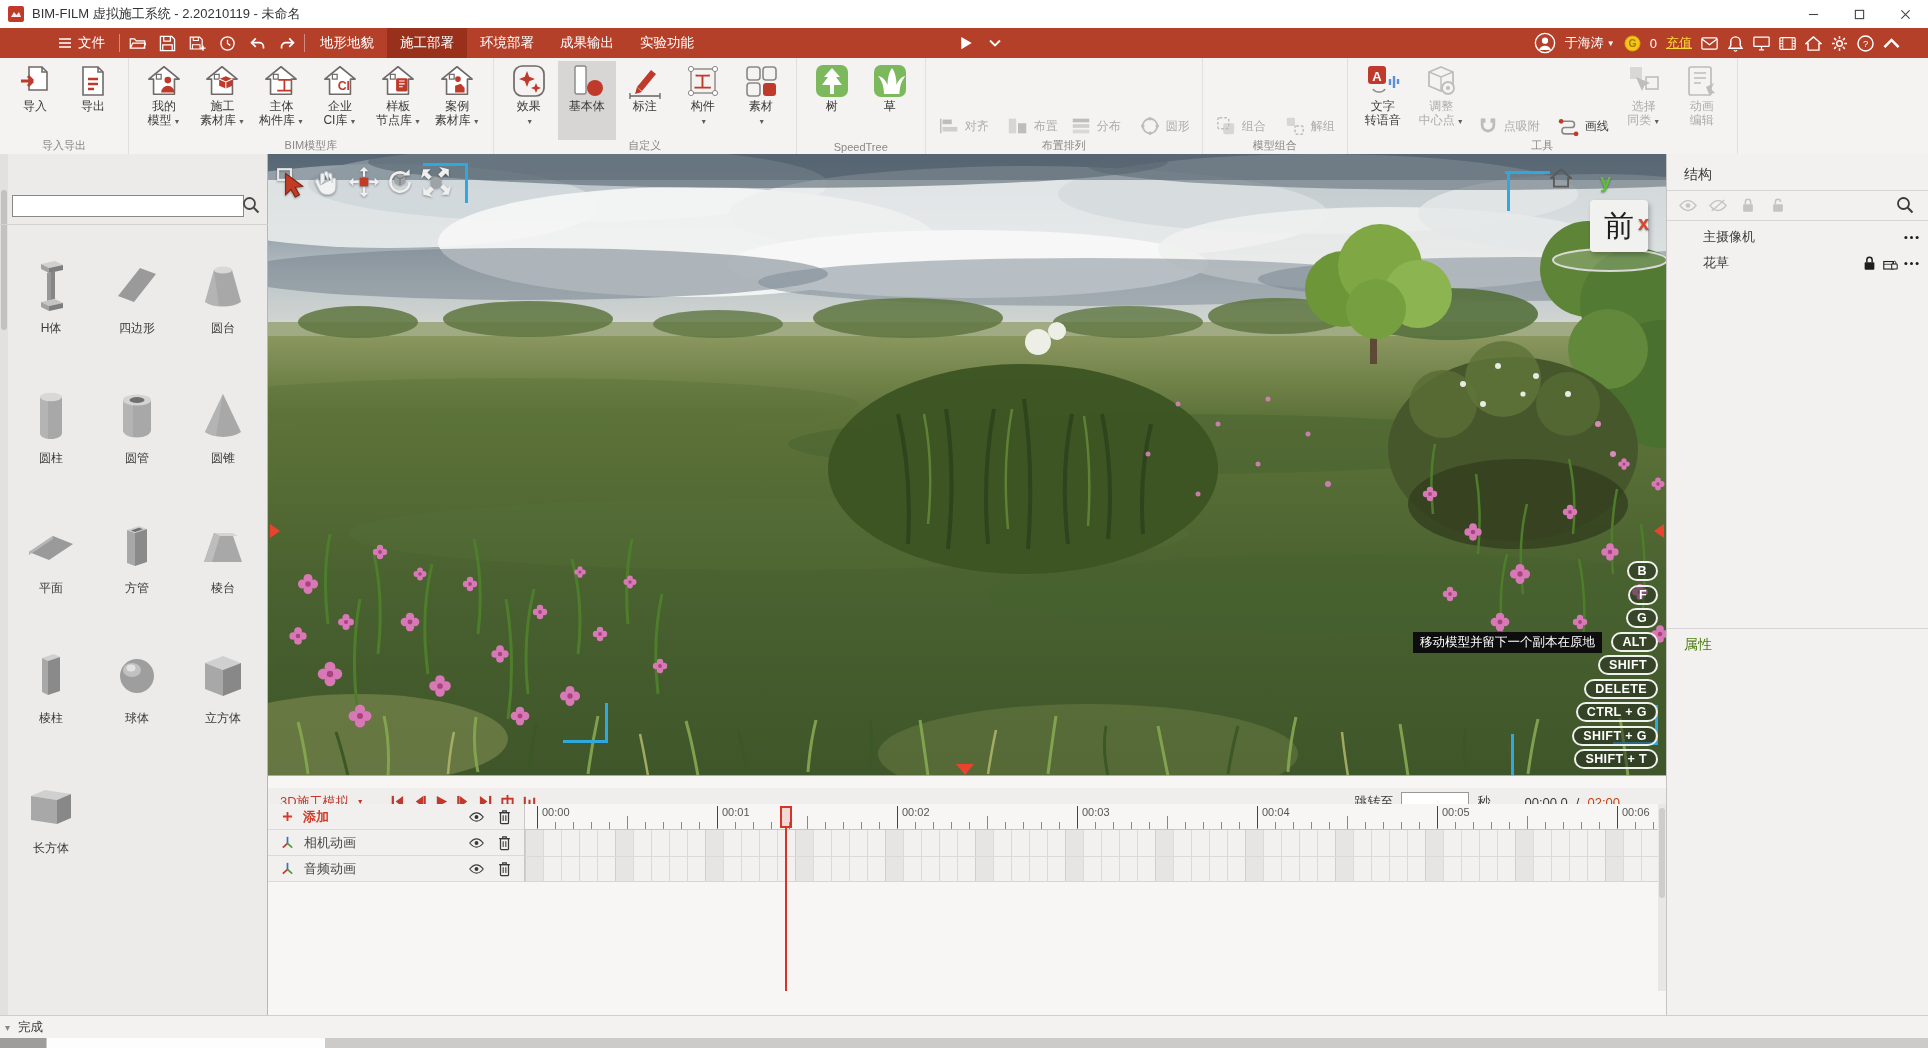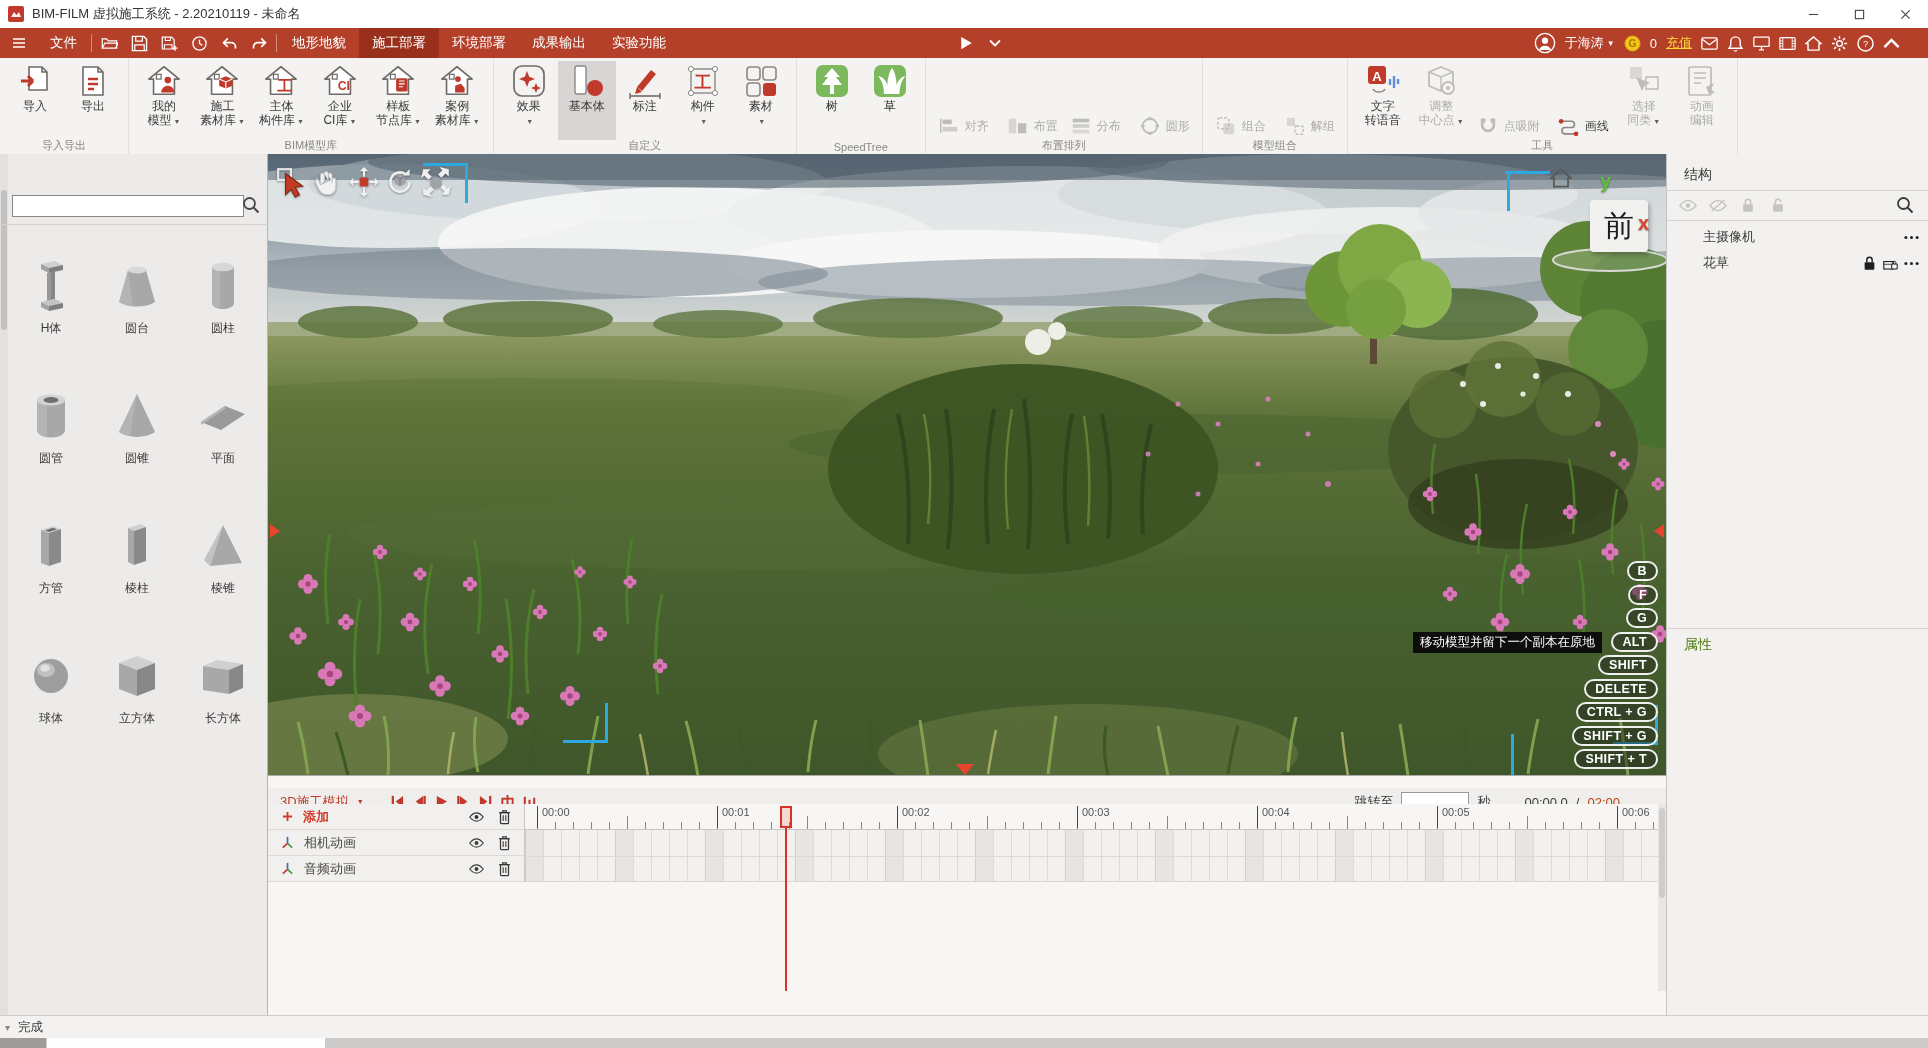--- a/index.html
+++ b/index.html
@@ -13,21 +13,21 @@
   #titlebar{position:absolute;left:0;top:0;width:1928px;height:28px;background:#FFFFFF;
             display:flex;align-items:center;font-size:13px;color:#333;}
   #titlebar .app-logo{width:16px;height:16px;margin:0 8px 0 8px;}
   #win-controls{position:absolute;right:0;top:0;height:28px;display:flex;}
   .winbtn{width:46px;height:28px;display:flex;align-items:center;justify-content:center;color:#444;}
   .winbtn svg{width:11px;height:11px;}
 
   
   #menubar{position:absolute;left:0;top:28px;width:1928px;height:30px;background:#B5402A;
            display:flex;align-items:center;color:#fff;font-size:13.5px;}
-  #menubar .mitem{display:flex;align-items:center;gap:24px;padding:0 12px;height:28px;}
+  #menubar .mitem{display:flex;align-items:center;gap:6px;padding:0 12px;height:28px;margin-left:46px;}
   #menubar .sep{width:1px;height:18px;background:rgba(255,255,255,.4);margin:0 2px;}
   .qbtn{width:30px;height:30px;display:flex;align-items:center;justify-content:center;color:#fff;}
   .qbtn svg{width:17px;height:17px;}
   .mtab{padding:0 13px;height:30px;display:flex;align-items:center;cursor:default;}
   .mtab.active{background:#99301C;}
   #play-cluster{position:absolute;left:960px;top:28px;height:30px;display:flex;align-items:center;gap:16px;color:#fff;}
   #play-cluster svg{height:14px;}
   #user-cluster{position:absolute;right:28px;top:28px;height:30px;display:flex;align-items:center;gap:9px;color:#fff;font-size:13px;}
   #user-cluster .icon svg{width:17px;height:17px;}
   #user-cluster .avatar svg{width:22px;height:22px;}
@@ -676,20 +676,26 @@
           <polygon points="22,15 26,14 26,42 22,43" fill="#989898"></polygon>
           <polygon points="26,14 30,13 30,41 26,42" fill="#868686"></polygon>
           <polygon points="16,44 30,41 38,45 24,48" fill="#C4C4C4"></polygon>
           <polygon points="24,48 38,45 38,50 24,53" fill="#7E7E7E"></polygon>
           <polygon points="16,44 24,48 24,53 16,49" fill="#A2A2A2"></polygon>
         </svg>
         <span class="slabel">H体</span>
       </div>
       <div class="shape">
         <svg viewBox="0 0 52 56">
+          <polygon points="7,38 29,10 45,16 23,44" fill="#9A9A9A"></polygon>
+        </svg>
+        <span class="slabel">四边形</span>
+      </div>
+      <div class="shape">
+        <svg viewBox="0 0 52 56">
           <path d="M17 12h18l9 32c-9 6-27 6-36 0z" fill="#A8A8A8"></path>
           <path d="M17 12l-9 32c4 2.7 9 4.2 14 4.6z" fill="#BDBDBD" opacity=".55"></path>
           <ellipse cx="26" cy="12" rx="9" ry="3.6" fill="#D8D8D8"></ellipse>
         </svg>
         <span class="slabel">圆台</span>
       </div>
       <div class="shape">
         <svg viewBox="0 0 52 56">
           <path d="M15 9v36c0 3.5 5 6 11 6s11-2.5 11-6V9z" fill="#A8A8A8"></path>
           <path d="M15 9v36c0 3.5 4 5.6 8 6V9z" fill="#BDBDBD" opacity=".6"></path>
@@ -724,32 +730,33 @@
         <svg viewBox="0 0 52 56">
           <polygon points="16,12 28,8 36,11 24,15" fill="#D0D0D0"></polygon>
           <polygon points="24,15 36,11 36,44 24,48" fill="#8A8A8A"></polygon>
           <polygon points="16,12 24,15 24,48 16,45" fill="#A8A8A8"></polygon>
           <polygon points="20,12.5 28,9.8 32,11.2 24,14" fill="#6F6F6F"></polygon>
         </svg>
         <span class="slabel">方管</span>
       </div>
       <div class="shape">
         <svg viewBox="0 0 52 56">
+          <polygon points="17,15 35,15 45,44 7,44" fill="#A8A8A8"></polygon>
+          <polygon points="17,15 35,15 41,18 23,18" fill="#D4D4D4"></polygon>
+          <polygon points="17,15 23,18 15,44 7,44" fill="#BDBDBD"></polygon>
+        </svg>
+        <span class="slabel">棱台</span>
+      </div>
+      <div class="shape">
+        <svg viewBox="0 0 52 56">
           <polygon points="17,10 29,6 35,9 23,13" fill="#D0D0D0"></polygon>
           <polygon points="23,13 35,9 35,43 23,47" fill="#8A8A8A"></polygon>
           <polygon points="17,10 23,13 23,47 17,44" fill="#A8A8A8"></polygon>
         </svg>
         <span class="slabel">棱柱</span>
-      </div>
-      <div class="shape">
-        <svg viewBox="0 0 52 56">
-          <polygon points="26,7 45,45 13,48" fill="#A8A8A8"></polygon>
-          <polygon points="26,7 13,48 7,42" fill="#C2C2C2"></polygon>
-        </svg>
-        <span class="slabel">棱锥</span>
       </div>
       <div class="shape">
         <svg viewBox="0 0 52 56">
           <circle cx="26" cy="28" r="17" fill="#9E9E9E"></circle>
           <ellipse cx="21" cy="22" rx="9" ry="7" fill="#C9C9C9" opacity=".8"></ellipse>
           <ellipse cx="20" cy="20" rx="4.5" ry="3.5" fill="#E2E2E2"></ellipse>
         </svg>
         <span class="slabel">球体</span>
       </div>
       <div class="shape">

